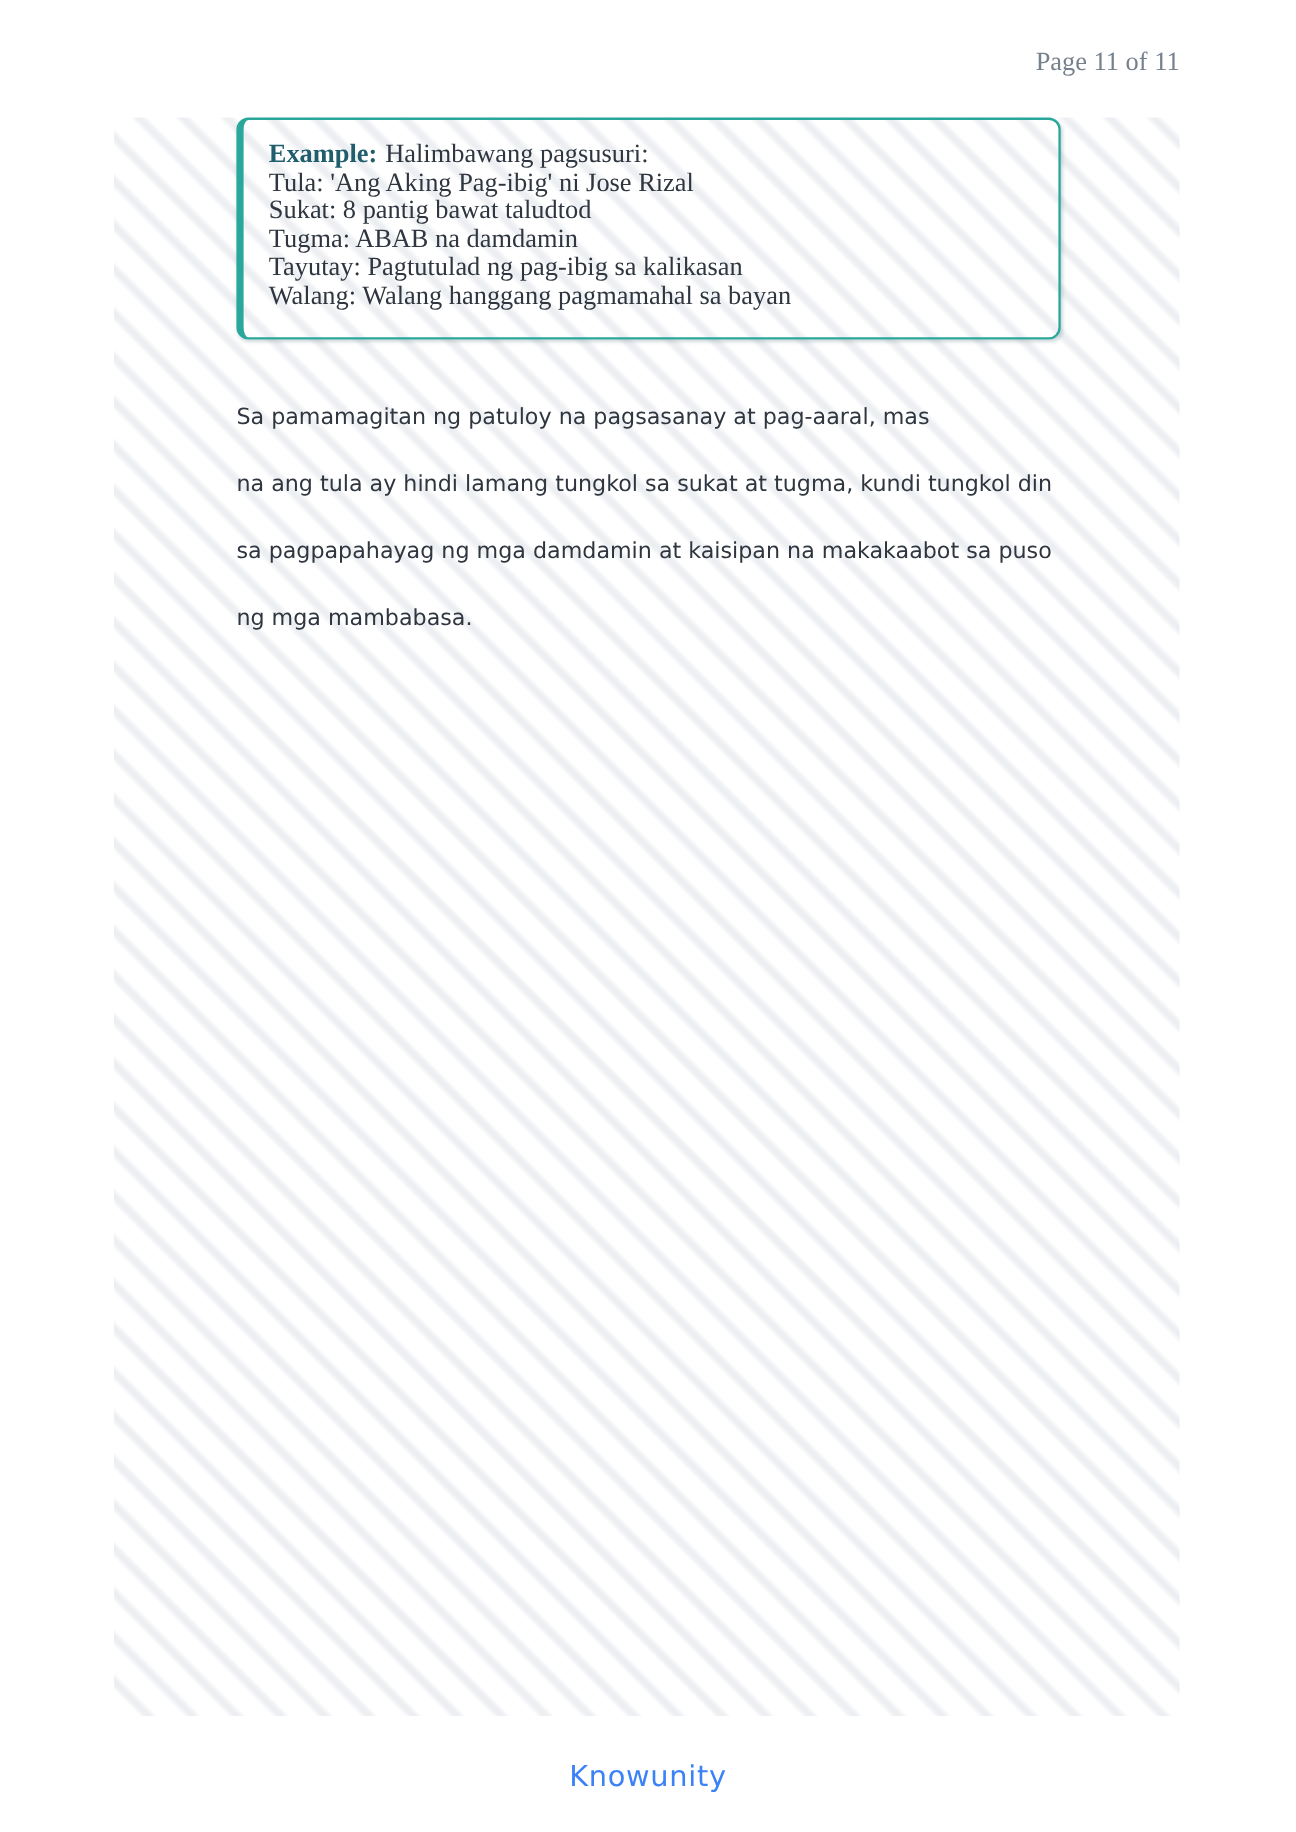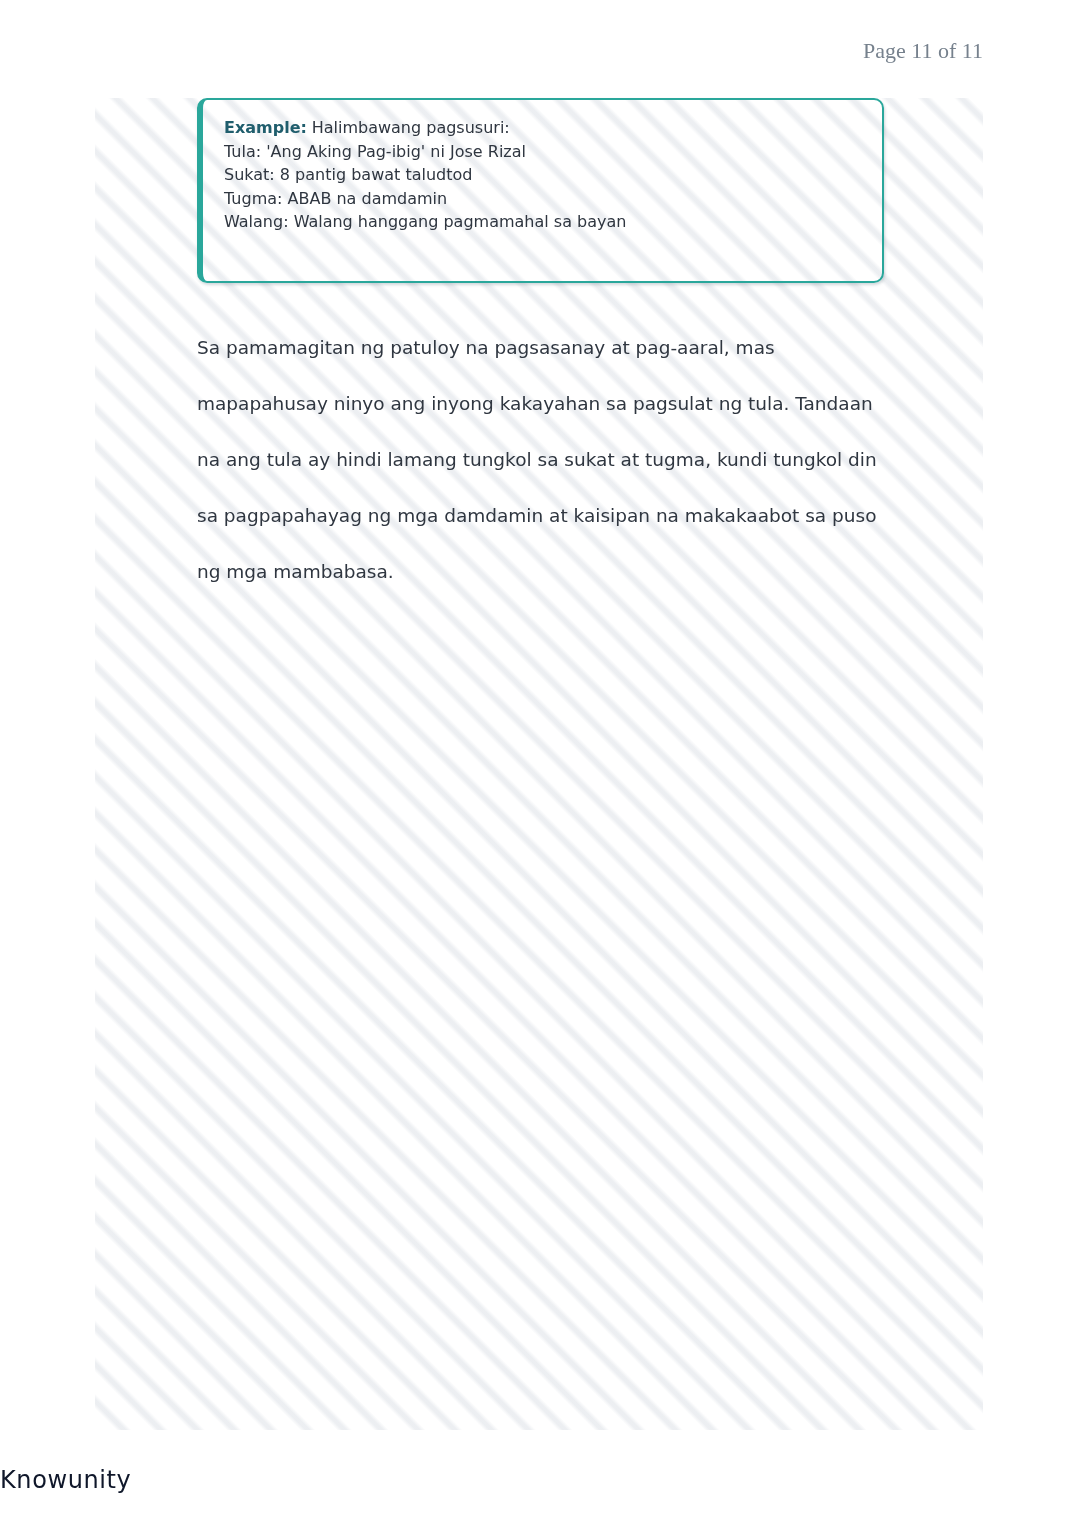--- a/index.html
+++ b/index.html
@@ -44,24 +44,25 @@
     width: 687px;
     height: 185px;
     border: 2px solid #2aa79b;
     border-left-width: 6px;
     border-radius: 10px;
     padding: 16px 18px 0 21px;
     box-shadow: 1px 2px 3px rgba(110, 130, 140, 0.30);
     background: transparent;
   }
   .box-line {
-    font-size: 16px;
+    font-size: 22px;
     line-height: 23.5px;
     color: #2f3640;
     white-space: nowrap;
+    font-family: Liberation Serif, serif;
   }
   .example-label {
     font-weight: bold;
     color: #205e6d;
     margin-right: 0.30em;
   }
   .paragraph {
     position: absolute;
     left: 197px;
     top: 307px;
@@ -71,48 +72,48 @@
     line-height: 31px;
     color: #2f3640;
     white-space: nowrap;
     margin-top: 25px;
   }
   .footer-brand {
     position: absolute;
     top: 1466px;
     left: 0;
     width: 1080px;
-    text-align: left;
+    text-align: center;
     font-size: 24px;
     letter-spacing: 0.6px;
-    color: #0f172a;
+    color: #3b82f6;
   }
 </style>
 </head>
 <body>
 
 <div class="page">
 
   <div class="watermark"></div>
 
   <div class="page-number">Page 11 of 11</div>
 
   <div class="example-box">
     <div class="box-line">
       <span class="example-label">Example:</span><span>Halimbawang pagsusuri:</span>
     </div>
     <div class="box-line">Tula: 'Ang Aking Pag-ibig' ni Jose Rizal</div>
     <div class="box-line">Sukat: 8 pantig bawat taludtod</div>
     <div class="box-line">Tugma: ABAB na damdamin</div>
+    <div class="box-line">Tayutay: Pagtutulad ng pag-ibig sa kalikasan</div>
     <div class="box-line">Walang: Walang hanggang pagmamahal sa bayan</div>
   </div>
 
   <div class="paragraph">
     <div class="para-line">Sa pamamagitan ng patuloy na pagsasanay at pag-aaral, mas</div>
-    <div class="para-line">mapapahusay ninyo ang inyong kakayahan sa pagsulat ng tula. Tandaan</div>
     <div class="para-line">na ang tula ay hindi lamang tungkol sa sukat at tugma, kundi tungkol din</div>
     <div class="para-line">sa pagpapahayag ng mga damdamin at kaisipan na makakaabot sa puso</div>
     <div class="para-line">ng mga mambabasa.</div>
   </div>
 
   <div class="footer-brand">Knowunity</div>
 
 </div>
 
 </body></html>

